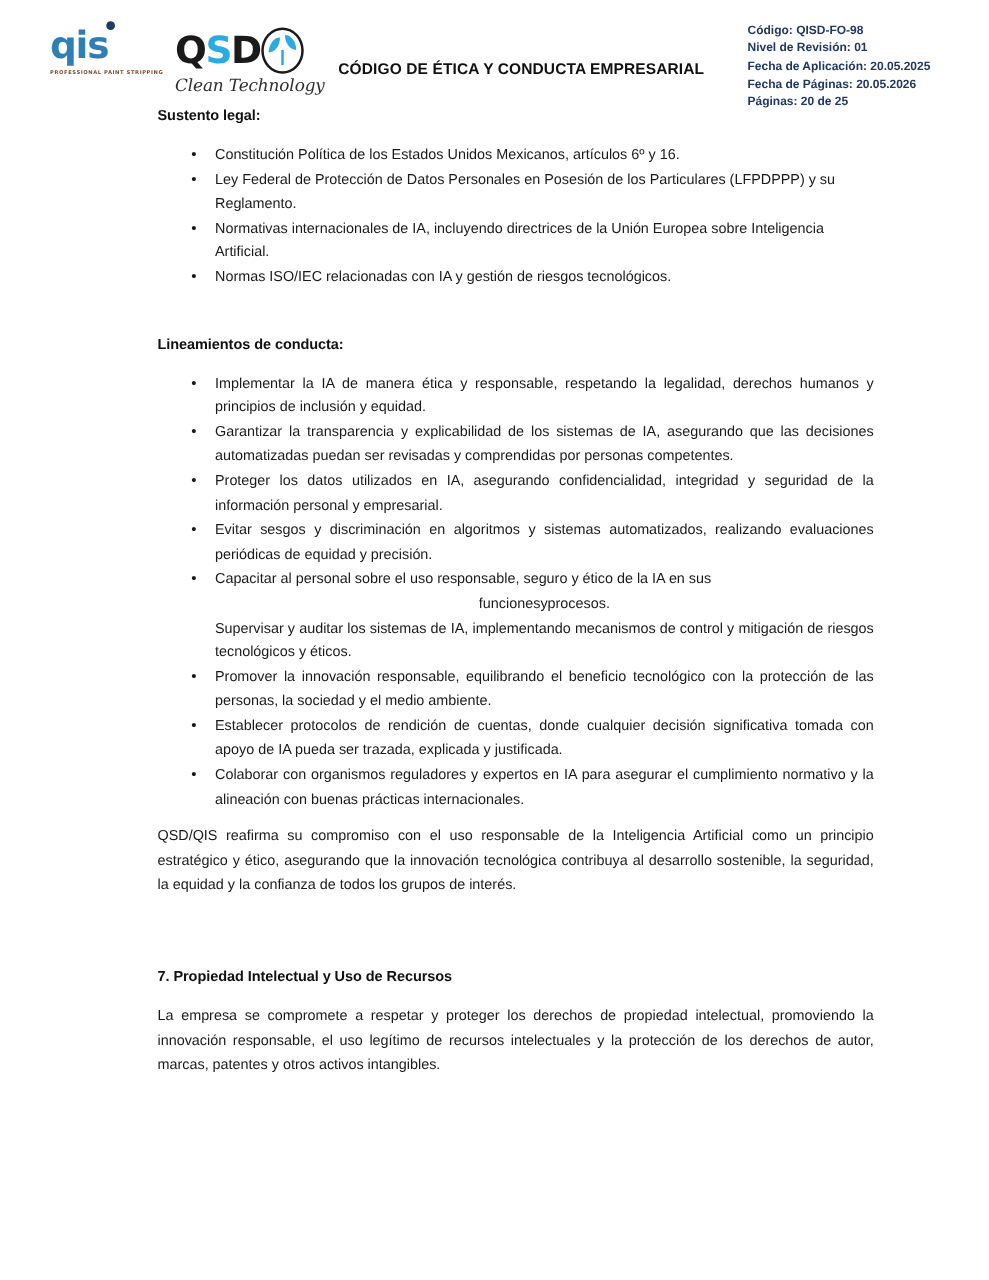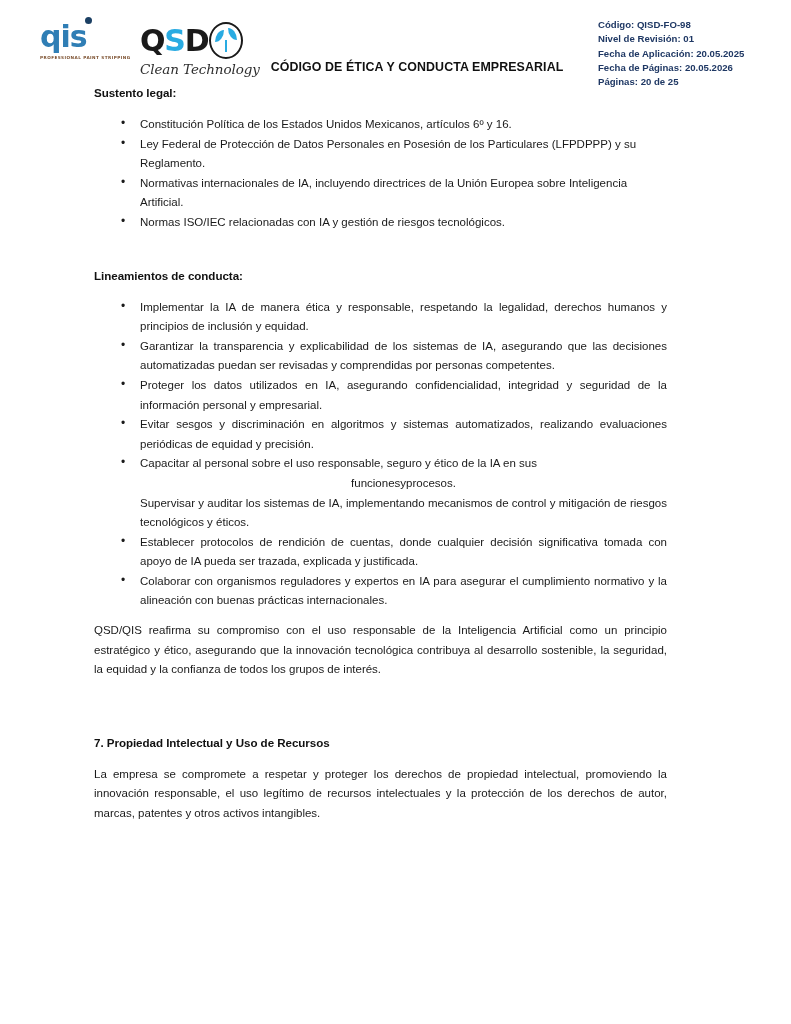--- a/index.html
+++ b/index.html
@@ -137,42 +137,41 @@
     position: absolute;
     left: 240px;
     top: 30px;
     width: 330px;
     text-align: center;
     font-family: "Liberation Sans", sans-serif;
     font-weight: 700;
     font-size: 12.4px;
     letter-spacing: 0.1px;
     color: #111111;
-    margin-top: 12px;
   }
 
   
   .header-meta {
     position: absolute;
     left: 586px;
     top: 0px;
     font-size: 9.6px;
     line-height: 14.3px;
     color: #1F3864;
     white-space: nowrap;
   }
   .header-meta .row { }
   .header-meta .lbl { font-weight: 700; }
   .header-meta .val { font-weight: 700; }
   .header-meta .val-plain { font-weight: 700; }
 
   
   .content {
     position: absolute;
-    left: 94px;
+    left: 126px;
     top: 86px;
     width: 573px;
   }
 
   .section-head {
     font-weight: 700;
     font-size: 11.6px;
     color: #111111;
     margin: 0 0 6px 0;
     letter-spacing: -0.05px;
@@ -307,20 +306,21 @@
     <li>
       <span class="subline">Capacitar al personal sobre el uso responsable, seguro y ético de la IA en sus</span>
       <span class="spaced-line">
         <span>funciones</span>
         <span>y</span>
         <span>procesos.</span>
       </span>
       <span class="subline">Supervisar y auditar los sistemas de IA, implementando mecanismos de control y mitigación de riesgos tecnológicos y éticos.</span>
     </li>
 
+    <li>Promover la innovación responsable, equilibrando el beneficio tecnológico con la protección de las personas, la sociedad y el medio ambiente.</li>
     <li>Establecer protocolos de rendición de cuentas, donde cualquier decisión significativa tomada con apoyo de IA pueda ser trazada, explicada y justificada.</li>
     <li>Colaborar con organismos reguladores y expertos en IA para asegurar el cumplimiento normativo y la alineación con buenas prácticas internacionales.</li>
   </ul>
 
   <div class="gap-sm"></div>
 
   <p class="para">QSD/QIS reafirma su compromiso con el uso responsable de la Inteligencia Artificial como un principio estratégico y ético, asegurando que la innovación tecnológica contribuya al desarrollo sostenible, la seguridad, la equidad y la confianza de todos los grupos de interés.</p>
 
   <div class="gap-lg"></div>
   <div class="gap-md"></div>

